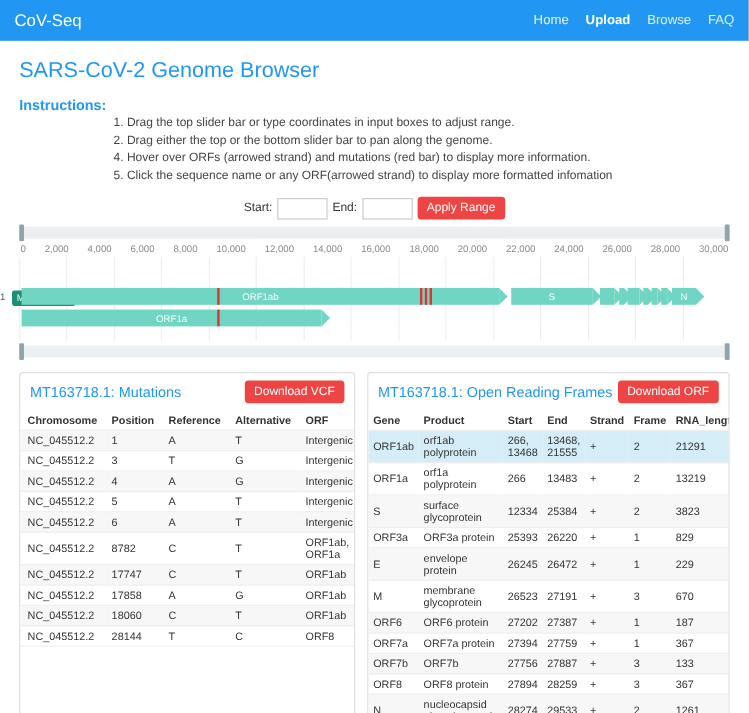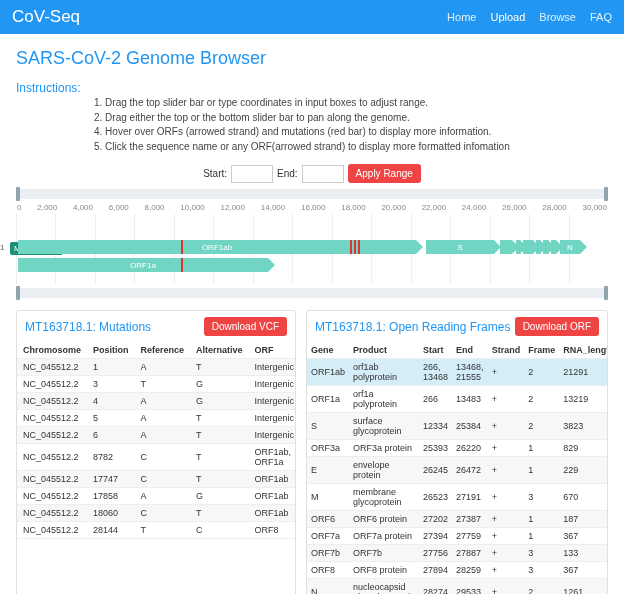--- a/index.html
+++ b/index.html
@@ -1,25 +1,25 @@
 <!DOCTYPE html>
 <html><head>
 <meta charset="utf-8">
 <style>
   * { box-sizing: border-box; margin: 0; padding: 0; }
   body { font-family: -apple-system, "Helvetica Neue", Arial, sans-serif; font-size: 11px; color: #333; background: #fff; width: 624px; }
   .navbar { background: #2196f3; color: #fff; height: 34px; display: flex; align-items: center; padding: 0 12px; }
-  .brand { font-size: 17px; font-weight: 500; }
+  .brand { font-size: 14px; font-weight: 500; }
   .nav-spacer { flex: 1; }
   .nav-link { color: #e3f2fd; font-size: 11px; margin-left: 14px; cursor: pointer; }
-  .nav-link.active { color: #fff; font-weight: 400; }
+  .nav-link.active { color: #fff; font-weight: 700; }
   .container { padding: 14px 16px; }
   h1.title { color: #2196f3; font-size: 18px; font-weight: 400; margin-bottom: 12px; }
   .instr-row { display: flex; }
-  .instr-label { color: #2196f3; font-size: 12px; font-weight: 400; margin-right: 6px; min-width: 72px; }
+  .instr-label { color: #2196f3; font-size: 12px; font-weight: 700; margin-right: 6px; min-width: 72px; }
   .instr-list { font-size: 10px; line-height: 1.45; color: #444; margin-top: 15px; }
   .instr-list .warn { color: #d33; }
   .range-row { display: flex; align-items: center; justify-content: center; margin: 10px 0 6px; gap: 4px; font-size: 10px; }
   .range-row input { width: 42px; height: 18px; border: 1px solid #ccc; font-size: 10px; padding: 1px 2px; }
   .btn { background: #ef4444; color: #fff; border: none; border-radius: 3px; padding: 4px 8px; font-size: 10px; cursor: pointer; }
   .slider-track { background: #eceff1; height: 10px; border-radius: 2px; position: relative; margin: 4px 0; }
   .slider-handle { position: absolute; top: -2px; width: 4px; height: 14px; background: #90a4ae; border-radius: 1px; }
   .axis { display: flex; justify-content: space-between; font-size: 8px; color: #888; margin: 2px 0 2px; padding: 0 1px; }
   .track-area { position: relative; height: 70px; margin-bottom: 4px; }
   .grid { position: absolute; inset: 0; display: flex; }

